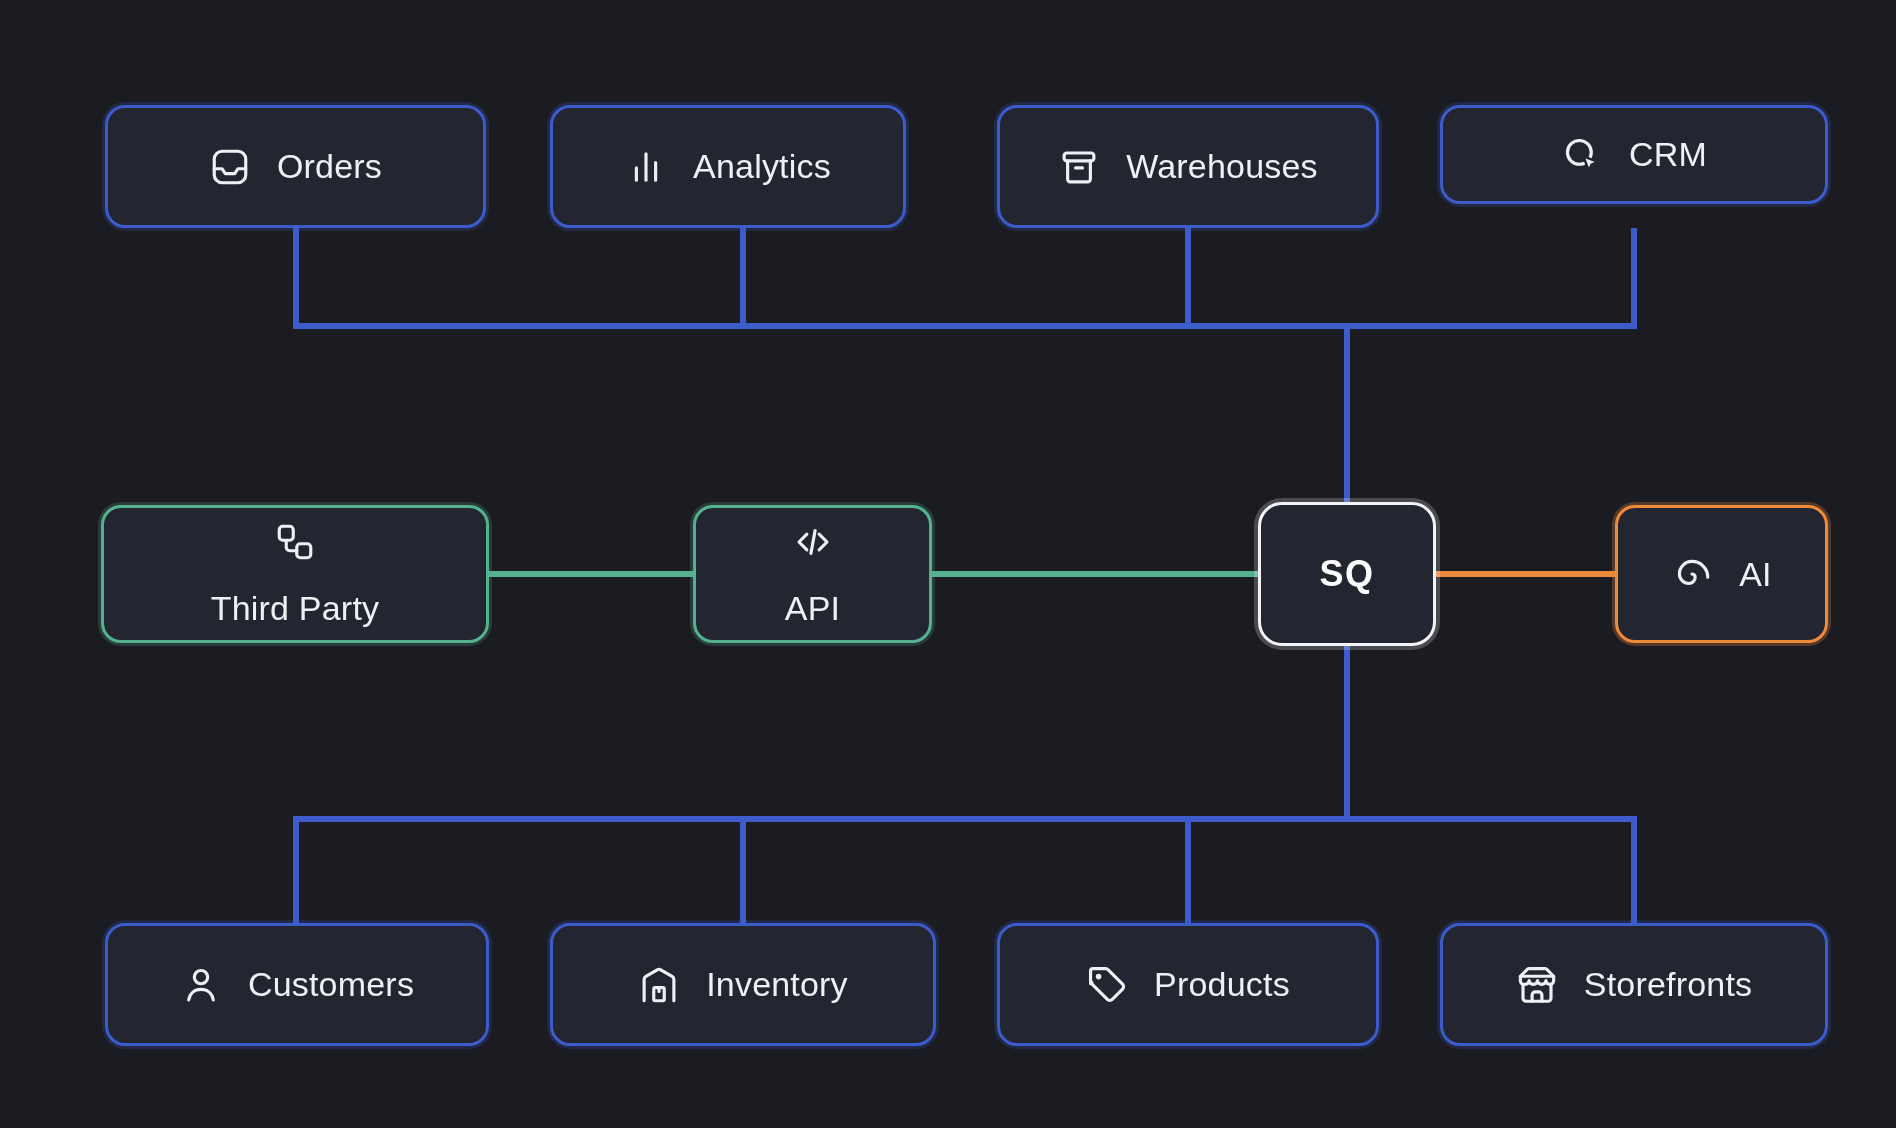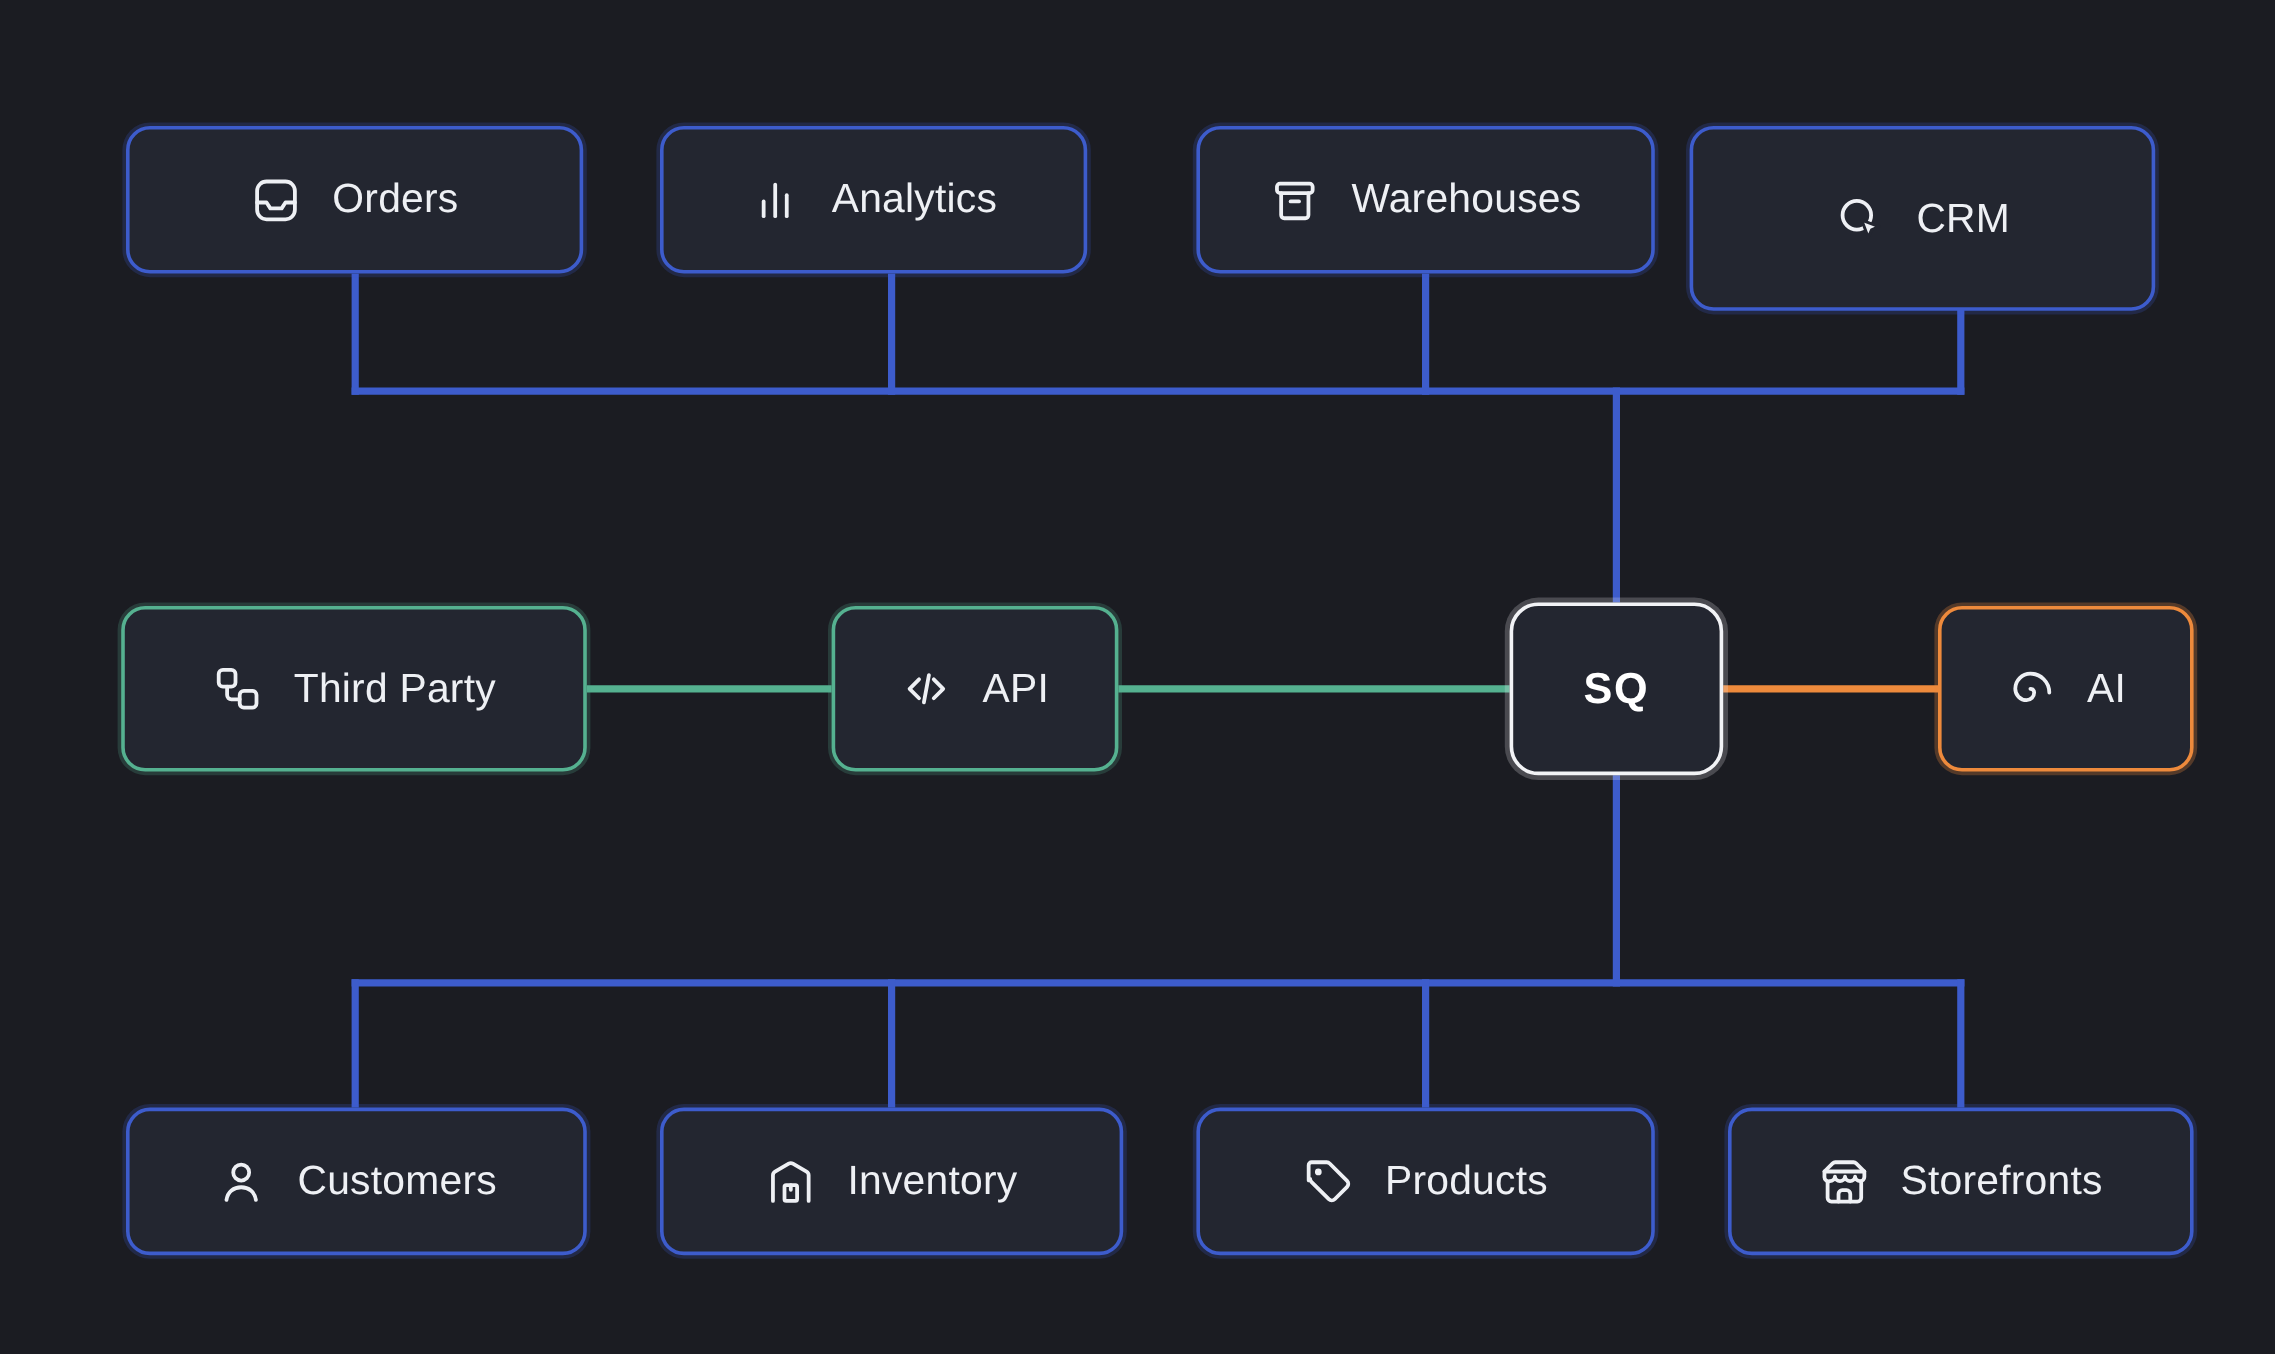--- a/index.html
+++ b/index.html
@@ -12,21 +12,21 @@
        font-family:"Liberation Sans","DejaVu Sans",sans-serif;color:var(--text);}
   .canvas{position:relative;width:1896px;height:1128px;}
   .wires{position:absolute;inset:0;width:1896px;height:1128px;pointer-events:none;}
   .wire{fill:none;stroke-width:6;stroke-linecap:butt;}
   .wire.blue{stroke:var(--blue);}
   .wire.green{stroke:var(--green);}
   .wire.orange{stroke:var(--orange);}
   .node{position:absolute;display:flex;align-items:center;justify-content:center;
         gap:26px;background:var(--box);border-radius:20px;}
   .node.blue{border:3px solid var(--blue);box-shadow:0 0 0 3px rgba(61,92,204,.22);}
-  .node.green{border:3px solid var(--green);box-shadow:0 0 0 3px rgba(85,177,144,.22);}
+  .node.green{border:3px solid var(--green);box-shadow:0 0 0 3px rgba(85,177,144,.22);flex-direction:column;}
   .node.orange{border:3px solid var(--orange);box-shadow:0 0 0 3px rgba(238,138,60,.28);}
   .node.white{border:3px solid var(--white);border-radius:24px;
               box-shadow:0 0 0 4px rgba(240,242,246,.22);}
   .label{font-size:34px;font-weight:500;letter-spacing:.2px;color:var(--text);white-space:nowrap;}
   .hub-label{font-size:36px;font-weight:800;letter-spacing:1.5px;color:#ffffff;}
   .icon{width:42px;height:42px;flex:0 0 auto;stroke:var(--text);stroke-width:1.8;
         fill:none;stroke-linecap:round;stroke-linejoin:round;}
 </style>
 </head>
 <body>
@@ -72,21 +72,21 @@
 
   <div class="node blue" style="left:997px;top:105px;width:382px;height:123px">
     <svg class="icon" viewBox="0 0 24 24">
       <rect x="3.5" y="4" width="17" height="4.5" rx="1.5"></rect>
       <path d="M5.5 8.5V19a1.5 1.5 0 0 0 1.5 1.5h10A1.5 1.5 0 0 0 18.5 19V8.5"></path>
       <path d="M10 12.5h4"></path>
     </svg>
     <span class="label">Warehouses</span>
   </div>
 
-  <div class="node blue" style="left:1408px;top:105px;width:388px;height:154px">
+  <div class="node blue" style="left:1440px;top:105px;width:388px;height:99px">
     <svg class="icon" viewBox="0 0 24 24">
       <circle cx="10.5" cy="10.5" r="6.8"></circle>
       <path d="M12.8 12.8l8.2 3.1-3.5 1.6-1.6 3.5z" fill="currentColor" style="stroke:var(--box);stroke-width:1.4"></path>
     </svg>
     <span class="label">CRM</span>
   </div>
 
   <div class="node green" style="left:101px;top:505px;width:388px;height:138px">
     <svg class="icon" viewBox="0 0 24 24">
       <rect x="3" y="3" width="8" height="8" rx="2"></rect>

